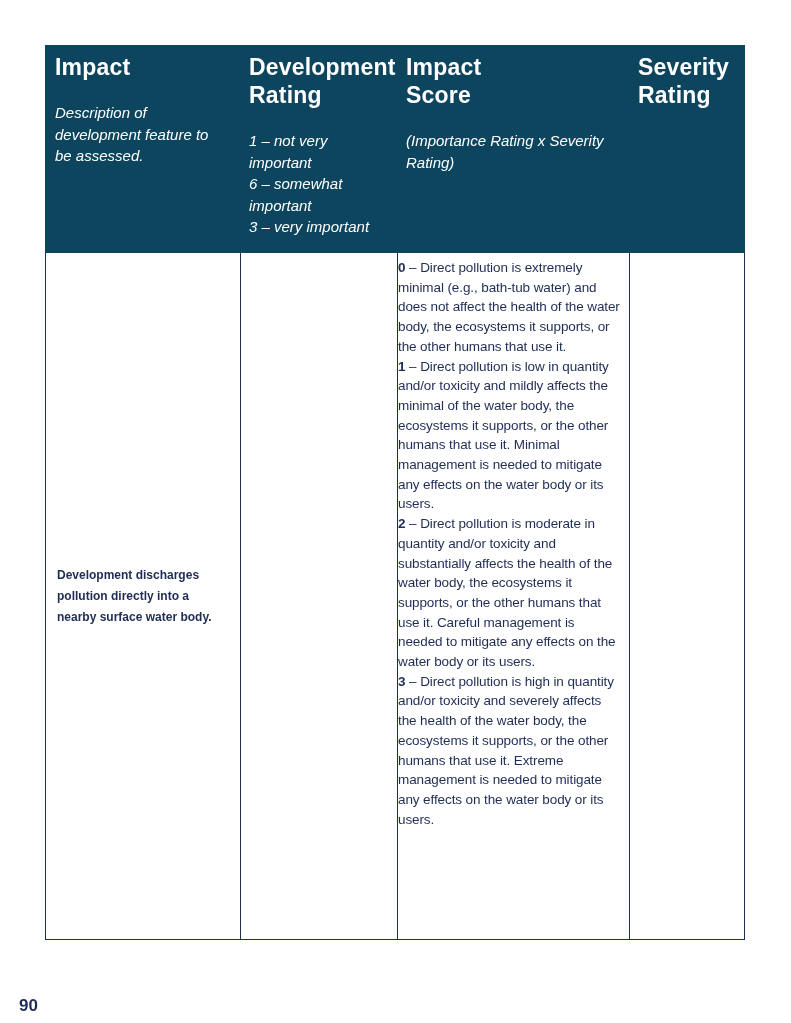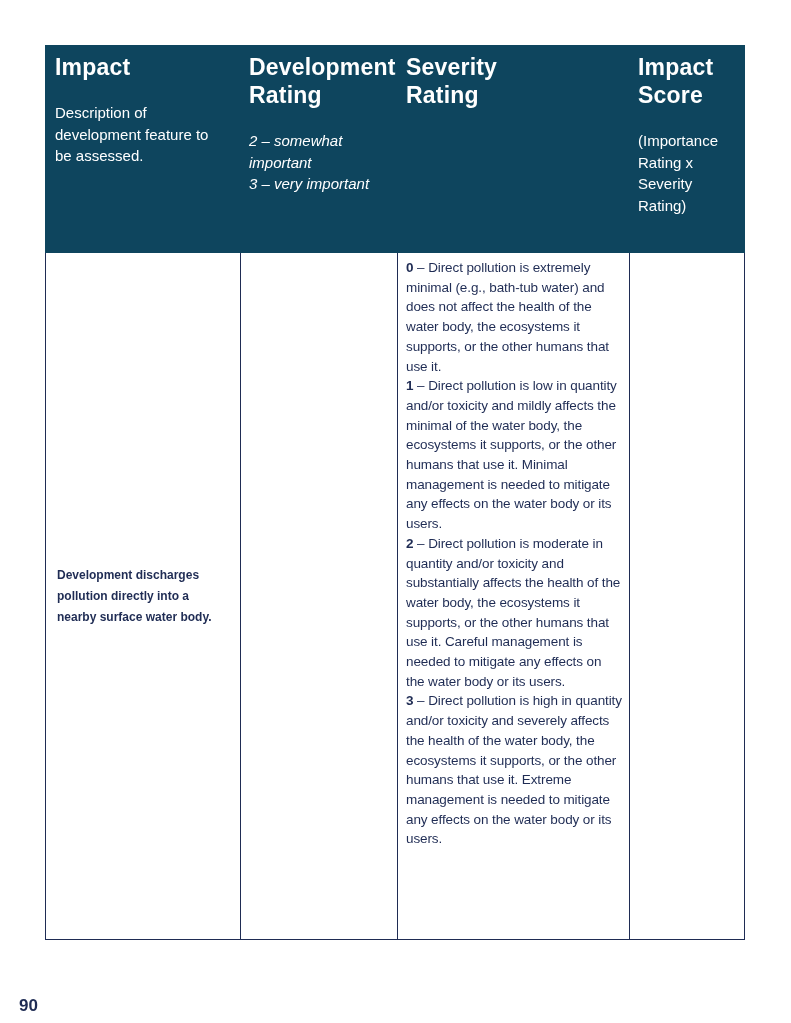--- a/index.html
+++ b/index.html
@@ -31,20 +31,21 @@
     box-sizing:border-box;
   }
   .th-title{
     font-weight:bold;
     font-size:23px;
     line-height:28px;
     letter-spacing:0.2px;
     max-width:135px;
   }
   .th-sub{
+    font-style:italic;
     font-size:15px;
     line-height:21.5px;
     margin-top:21px;
     font-weight:normal;
   }
   .th-options div{
     font-style:italic;
     font-size:15px;
     line-height:21.5px;
   }
@@ -65,21 +66,21 @@
   .td + .td{border-left:1px solid var(--ink);}
   .td-impact{
     display:flex;align-items:center;
     padding:0 11px;
     font-weight:bold;
     font-size:12px;
     line-height:21px;
   }
   .td-impact p{margin:0;}
   .td-severity{
-    padding:5px 7px 4px 8px;
+    padding:5px 7px 4px 0;
     font-size:13.5px;
     line-height:19.7px;
     letter-spacing:-0.1px;
   }
   .td-severity p{margin:0;}
   .td-severity b{font-weight:bold;}
   .page-number{
     position:absolute;left:19px;top:969px;
     font-weight:bold;
     font-size:17px;
@@ -92,30 +93,31 @@
 <div class="assessment-table">
 
   <div class="thead">
     <div class="th">
       <div class="th-title">Impact</div>
       <div class="th-sub">Description of development feature to be assessed.</div>
     </div>
     <div class="th">
       <div class="th-title">Development Rating</div>
       <div class="th-options">
-        <div>2 – somewhat important</div>
+        <div>1 – not very important</div>
+        <div>6 – somewhat important</div>
         <div>3 – very important</div>
       </div>
     </div>
     <div class="th">
-      <div class="th-title">Severity Rating</div>
+      <div class="th-title">Impact Score</div>
+      <div class="th-sub">(Importance Rating x Severity Rating)</div>
     </div>
     <div class="th">
-      <div class="th-title">Impact Score</div>
-      <div class="th-sub">(Importance Rating x Severity Rating)</div>
+      <div class="th-title">Severity Rating</div>
     </div>
   </div>
 
   <div class="tbody">
     <div class="td td-impact">
       <p>Development discharges pollution directly into a nearby surface water body.</p>
     </div>
     <div class="td"></div>
     <div class="td td-severity">
       <p><b>0</b> <span>– Direct pollution is extremely minimal (e.g., bath-tub water) and does not affect the health of the water body, the ecosystems it supports, or the other humans that use it.</span></p>

